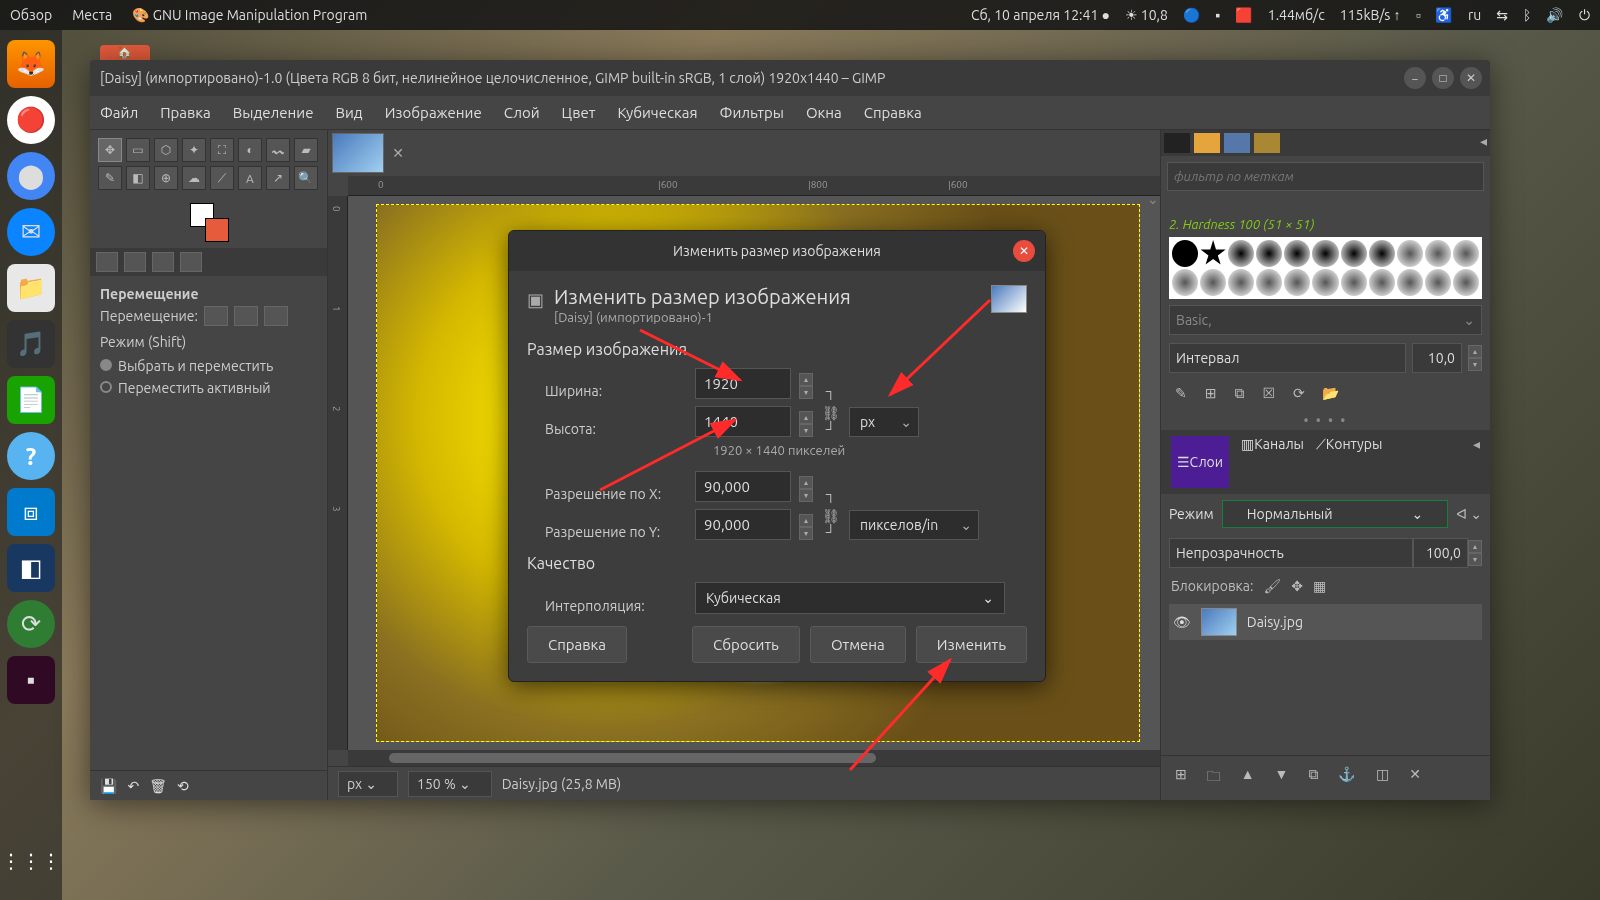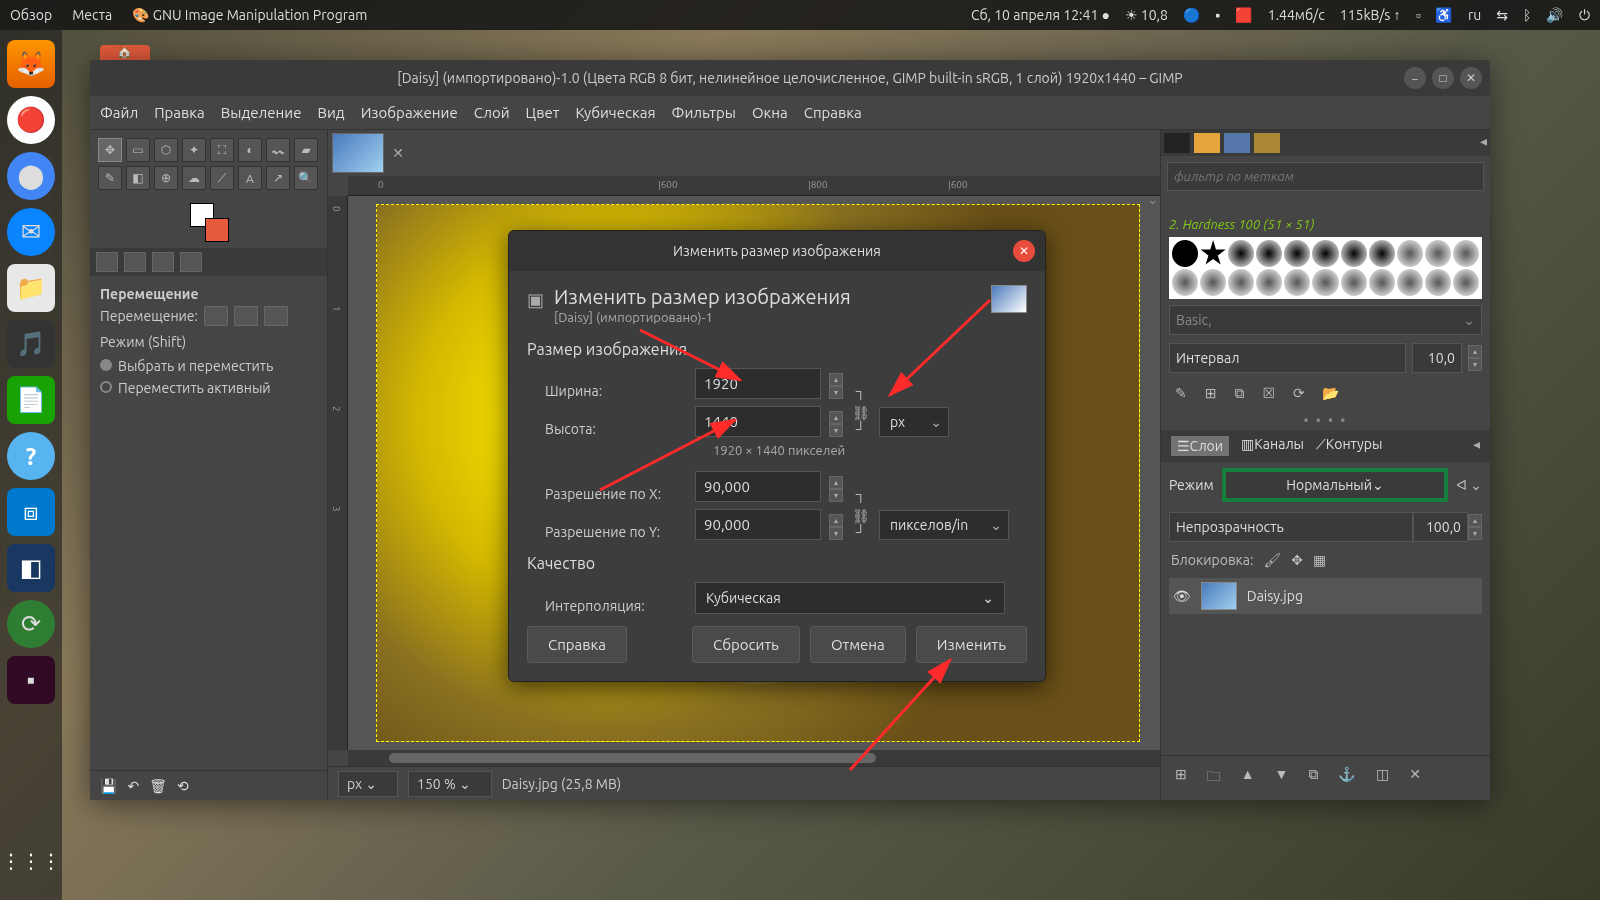--- a/index.html
+++ b/index.html
@@ -19,24 +19,24 @@
 .vsc{background:#007acc;color:#fff}
 .vb{background:#183861;color:#fff}
 .rm{background:#2e7d32;border-radius:50%}
 .term{background:#300a24}
 .apps{color:#fff;font-size:20px;margin-top:auto;margin-bottom:15px}
 .desk-icon{position:absolute;top:45px;left:100px;text-align:center;color:#fff;font-size:12px}
 .desk-icon2{position:absolute;top:140px;left:100px;text-align:center;color:#fff;font-size:12px}
 .folder{width:50px;height:40px;background:#e55b3c;border-radius:4px;margin:0 auto 4px}
 .trash{width:50px;height:50px;background:#6a6a6a;border-radius:4px;margin:0 auto 4px;display:flex;align-items:center;justify-content:center;color:#fff}
 .gimp{position:absolute;left:90px;top:60px;width:1400px;height:740px;background:#454545;border-radius:4px;box-shadow:0 4px 30px rgba(0,0,0,.5);display:flex;flex-direction:column}
-.titlebar{height:36px;background:#3a3a3a;display:flex;align-items:center;justify-content:center;padding:0 10px;position:relative;color:#ccc;font-size:14px;border-radius:4px 4px 0 0}
+.titlebar{height:36px;background:#3a3a3a;display:flex;align-items:center;justify-content:flex-start;padding:0 10px;position:relative;color:#ccc;font-size:14px;border-radius:4px 4px 0 0}
 .winbtns{position:absolute;right:8px;display:flex;gap:6px}
 .winbtn{width:22px;height:22px;border-radius:50%;background:#555;display:flex;align-items:center;justify-content:center;font-size:12px;color:#ccc}
-.menubar{height:34px;background:#454545;display:flex;align-items:center;padding:0 10px;gap:16px;color:#ddd;font-size:15px;border-bottom:1px solid #333}
+.menubar{height:34px;background:#454545;display:flex;align-items:center;padding:0 10px;gap:22px;color:#ddd;font-size:15px;border-bottom:1px solid #333}
 .gimp-body{flex:1;display:flex;min-height:0}
 .left-panel{width:238px;background:#454545;display:flex;flex-direction:column;border-right:1px solid #333}
 .toolbox{padding:8px;display:grid;grid-template-columns:repeat(8,24px);gap:4px}
 .tool{width:24px;height:24px;background:#555;border:1px solid #333;display:flex;align-items:center;justify-content:center;font-size:12px;color:#bbb}
 .tool.active{background:#666;border-color:#888}
 .colors{padding:10px 100px;position:relative;height:50px}
 .color-fg{width:24px;height:24px;background:#fff;border:1px solid #000;position:absolute;left:100px;top:5px}
 .color-bg{width:24px;height:24px;background:#e55b3c;border:1px solid #000;position:absolute;left:115px;top:20px}
 .tooltabs{height:28px;background:#3a3a3a;display:flex;align-items:center;padding:0 6px;gap:6px}
 .tooltab{width:22px;height:20px;background:#555;border:1px solid #666}
@@ -75,43 +75,43 @@
 .brush.star{clip-path:polygon(50% 0,61% 35%,98% 35%,68% 57%,79% 91%,50% 70%,21% 91%,32% 57%,2% 35%,39% 35%);border-radius:0}
 .brush.soft{background:radial-gradient(#000,transparent)}
 .brush.tex{background:radial-gradient(#555,transparent)}
 .basic-row{padding:4px 8px}
 .interval-row{display:flex;padding:4px 8px;gap:6px;align-items:center}
 .interval-label{flex:1;background:#3a3a3a;padding:6px;border:1px solid #555}
 .interval-val{width:50px;text-align:right;background:#3a3a3a;padding:6px;border:1px solid #555}
 .icon-row{display:flex;gap:18px;padding:8px 14px;color:#bbb}
 .dots-sep{text-align:center;color:#888;letter-spacing:2px;padding:2px}
 .layers-tabs{display:flex;gap:12px;padding:6px 10px;background:#3a3a3a;font-size:14px}
-.layers-tabs span.active{background:#737373;padding:2px 6px}
+.layers-tabs span.active{background:#4c1d95;padding:18px 6px}
 .mode-row{display:flex;padding:6px 8px;gap:8px;align-items:center}
-.mode-sel{flex:1;background:#3a3a3a;border:4px solid #15803d;padding:5px 16px;display:flex;justify-content:center}
+.mode-sel{flex:1;background:#3a3a3a;border:1px solid #15803d;padding:5px 24px;display:flex;justify-content:space-between}
 .opacity-row{display:flex;padding:4px 8px;align-items:center}
 .opacity-label{flex:1;background:#3a3a3a;padding:6px;border:1px solid #555}
 .opacity-val{width:55px;text-align:right;background:#3a3a3a;padding:6px;border:1px solid #555}
 .lock-row{padding:6px 10px;display:flex;gap:10px;align-items:center;color:#bbb}
 .layer-list{flex:1;padding:4px 8px}
 .layer-item{display:flex;align-items:center;gap:10px;padding:4px;background:#555}
 .layer-thumb{width:36px;height:28px;background:linear-gradient(135deg,#4a7abc,#a0d0f0);border:1px solid #888}
 .bottom-icons{display:flex;gap:20px;padding:10px 14px;border-top:1px solid #333;color:#bbb}
 .dialog{position:absolute;left:508px;top:230px;width:538px;background:#3d3d3d;border:1px solid #222;box-shadow:0 5px 25px rgba(0,0,0,.6);border-radius:6px}
 .dlg-title{height:40px;background:#333;display:flex;align-items:center;justify-content:center;color:#ddd;border-radius:6px 6px 0 0;position:relative}
 .dlg-close{position:absolute;right:10px;width:22px;height:22px;border-radius:50%;background:#e74c3c;color:#fff;display:flex;align-items:center;justify-content:center;font-size:12px}
 .dlg-body{padding:14px 18px}
 .dlg-head{display:flex;gap:10px;align-items:flex-start;margin-bottom:16px}
 .dlg-head-txt h2{font-size:20px;color:#ddd;font-weight:normal}
 .dlg-head-txt p{font-size:13px;color:#aaa;margin-top:2px}
 .dlg-thumb{width:36px;height:28px;background:linear-gradient(135deg,#4a7abc,#fff);margin-left:auto;border:1px solid #888}
 .section-title{font-size:16px;color:#ddd;margin:8px 0 10px}
 .field-row{display:flex;align-items:flex-end;margin-bottom:6px;gap:8px}
 .field-label{width:160px;color:#ccc;padding-left:18px}
-.spin{width:126px;background:#2d2d2d;border:1px solid #555;color:#ddd;padding:6px 8px;font-size:15px}
+.spin{width:96px;background:#2d2d2d;border:1px solid #555;color:#ddd;padding:6px 8px;font-size:15px}
 .spin-btns{display:flex;flex-direction:column}
 .spin-btn{width:14px;height:13px;background:#555;border:1px solid #666;font-size:8px;color:#aaa;display:flex;align-items:center;justify-content:center}
 .chain{width:20px;text-align:center;color:#bbb;font-size:14px}
 .unit-sel{background:#2d2d2d;border:1px solid #555;padding:6px 22px 6px 10px;color:#ddd;position:relative;min-width:70px}
 .unit-sel::after{content:"⌄";position:absolute;right:6px;color:#aaa}
 .px-info{font-size:13px;color:#aaa;margin-left:186px;margin-bottom:14px}
 .interp-sel{flex:1;background:#2d2d2d;border:1px solid #555;padding:7px 10px;color:#ddd;display:flex;justify-content:space-between;max-width:310px}
 .dlg-buttons{display:flex;gap:10px;padding:6px 0 4px}
 .btn{background:#4a4a4a;border:1px solid #5a5a5a;color:#ddd;padding:9px 20px;border-radius:3px;font-size:15px}
 .btn-spacer{flex:1}

